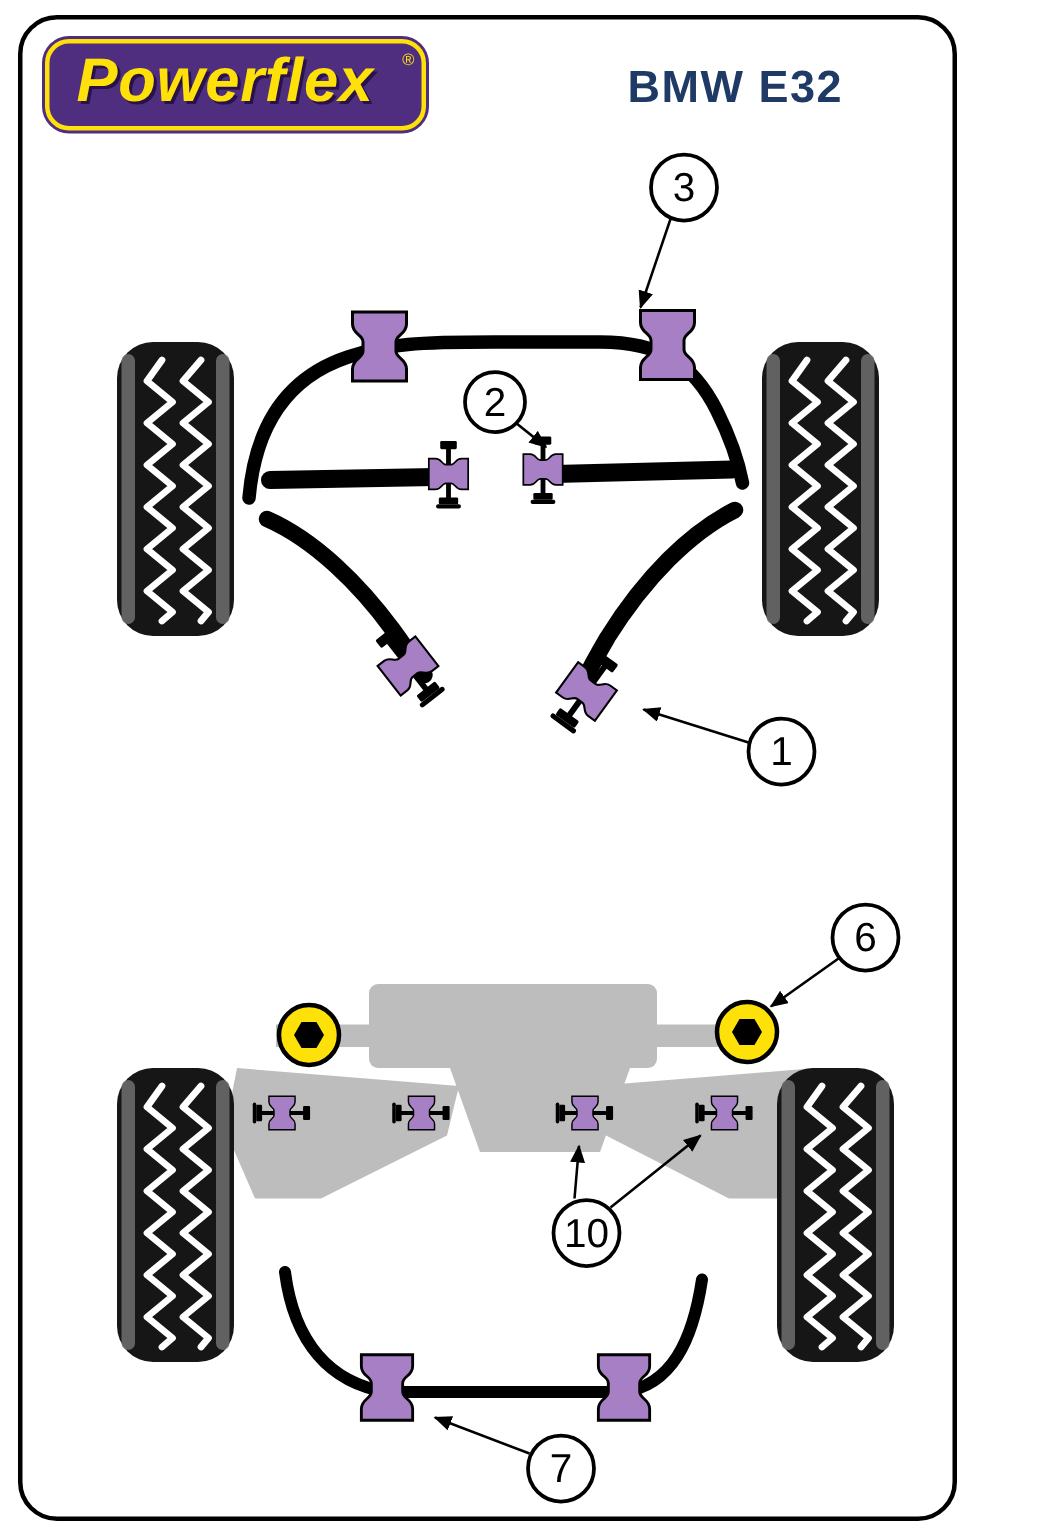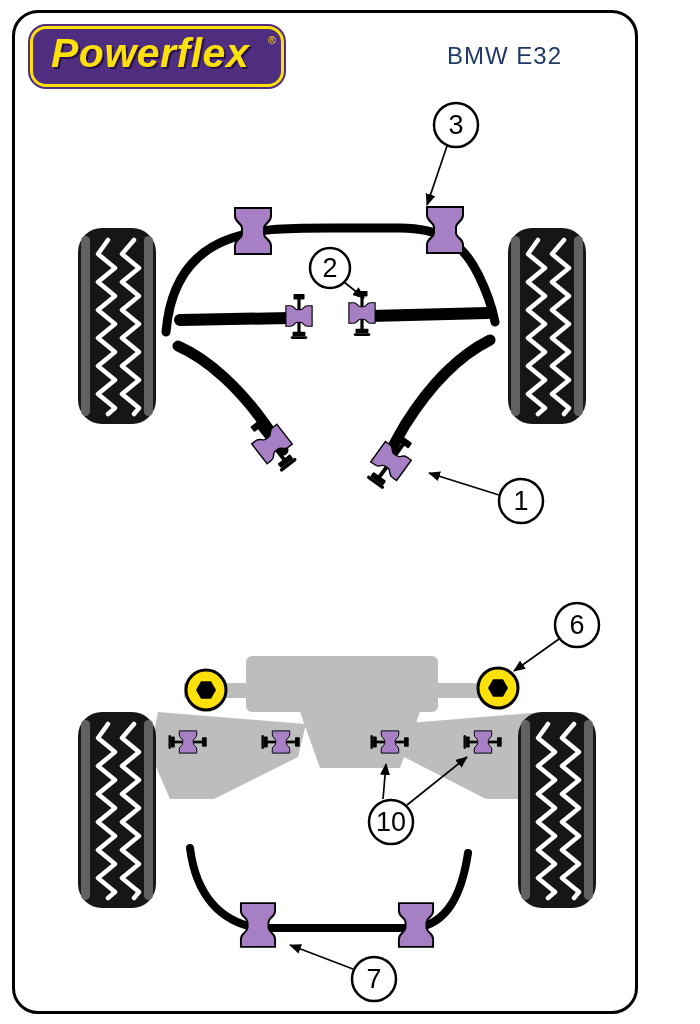--- a/index.html
+++ b/index.html
@@ -1,21 +1,21 @@
 <!DOCTYPE html>
 <html style="--bush: #A77FC4; --brand-purple: #4F2D7F; --brand-yellow: #FFE10A; --model-navy: #203A66; --mount-yellow: #FFE10A; --subframe-gray: #BDBDBD; --tire-black: #161616;"><head>
 <meta charset="utf-8">
 <style>
   html,body{margin:0;padding:0;background:#fff;}
   .page{position:relative;width:650px;height:1024px;background:#fff;font-family:"Liberation Sans",sans-serif;overflow:hidden;}
   .frame{position:absolute;left:12px;top:10px;right:12px;bottom:10px;border:3px solid #000;border-radius:26px;pointer-events:none;}
   .logo{position:absolute;left:30px;top:26px;background:var(--brand-purple,#4F2D7F);border:3px solid var(--brand-yellow,#FFE10A);border-radius:16px;box-shadow:0 0 0 2px var(--brand-purple,#4F2D7F);padding:1px 32px 7px 18px;}
   .logo-text{font-style:italic;font-weight:bold;font-size:41px;color:var(--brand-yellow,#FFE10A);letter-spacing:.5px;text-shadow:2px 2px 0 rgba(20,5,45,.65);}
   .logo-reg{position:absolute;right:5px;top:5px;font-size:11px;color:var(--brand-yellow,#FFE10A);}
-  .model{position:absolute;top:42px;right:88px;font-size:24px;font-weight:normal;color:var(--model-navy,#203A66);letter-spacing:1px;}
+  .model{position:absolute;top:42px;right:88px;font-size:30px;font-weight:bold;color:var(--model-navy,#203A66);letter-spacing:1px;}
   svg.diagram{position:absolute;left:0;top:0;}
   .bush{fill:var(--bush,#A77FC4);stroke:#000;stroke-width:2;}
   .bolt{stroke:#000;stroke-width:3.5;}
   .blk{fill:#000;}
   .gray{fill:var(--subframe-gray,#BDBDBD);stroke:none;}
   .bar{fill:none;stroke:#000;stroke-linecap:round;}
   .rod{stroke:#000;stroke-linecap:round;}
   .callout-circle{fill:#fff;stroke:#000;stroke-width:2.5;}
   .callout-label{font-family:"Liberation Sans",sans-serif;font-size:27px;fill:#000;text-anchor:middle;}
   .arrow{stroke:#000;stroke-width:1.7;fill:none;marker-end:url(#arrowhead);}

